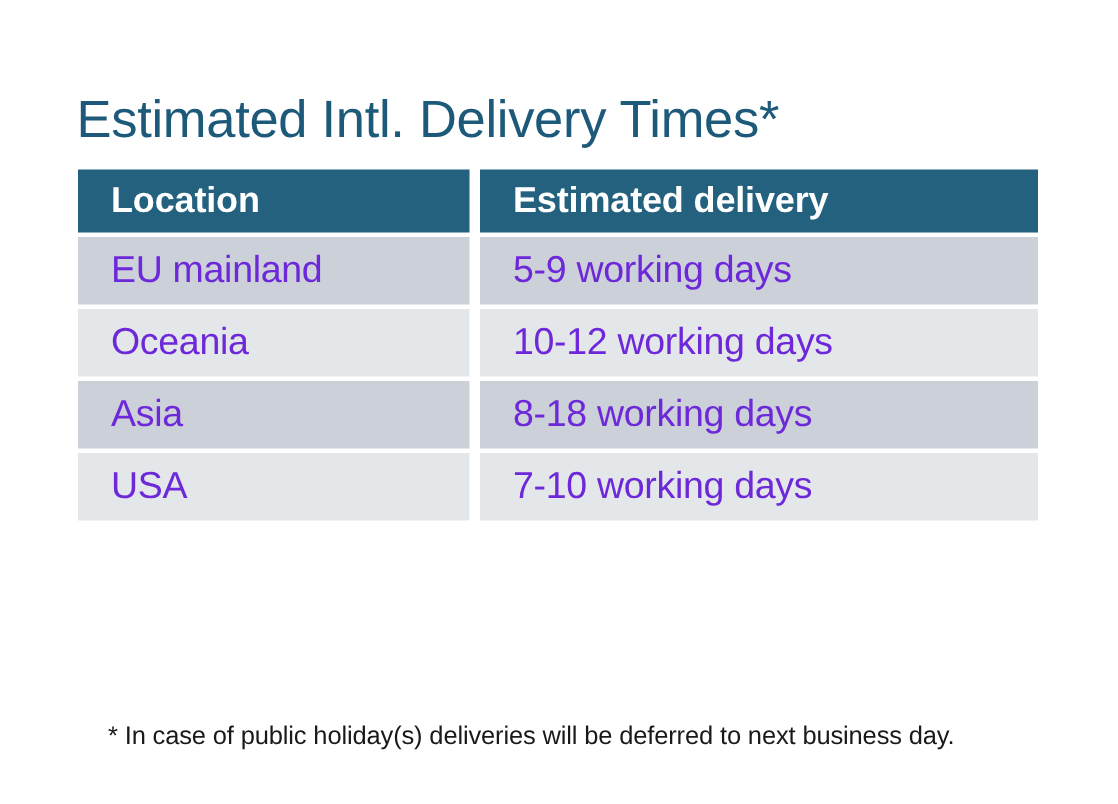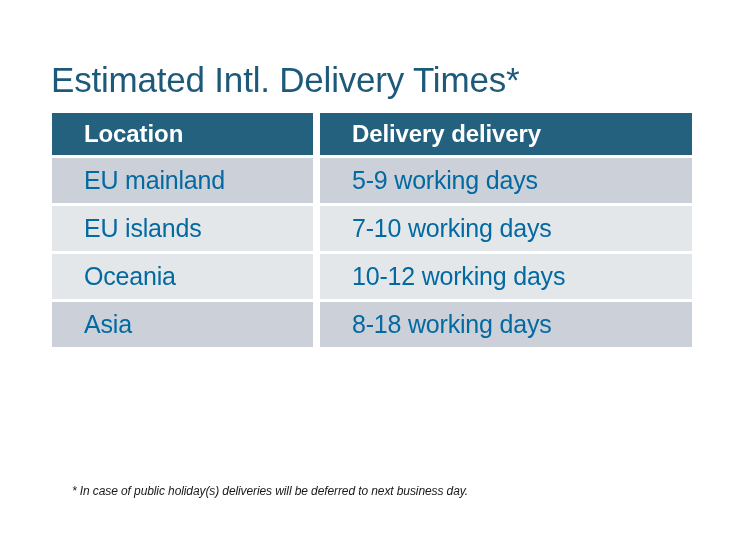--- a/index.html
+++ b/index.html
@@ -50,95 +50,94 @@
     border-spacing: 7px 3px;
     table-layout: fixed;
     margin: -3px -7px;
   }
 
   .delivery-table col.col-location { width: 261px; }
   .delivery-table col.col-delivery { width: 372px; }
 
   .delivery-table th,
   .delivery-table td {
-    padding: 0 32px;
+    padding: 0 22px;
     height: 43px;
     vertical-align: middle;
     text-align: left;
     font-weight: normal;
     box-sizing: border-box;
   }
 
   .delivery-table thead th {
     background: #23617f;
     color: #ffffff;
     font-size: 24px;
     font-weight: bold;
     letter-spacing: -0.1px;
     height: 42px;
   }
 
   .delivery-table tbody td {
     font-size: 25px;
-    color: #0369a1;
+    color: #6d28d9;
     letter-spacing: -0.2px;
     height: 45px;
   }
 
   .delivery-table tbody tr.row-shade-dark td { background: #ccd0d8; }
   .delivery-table tbody tr.row-shade-light td { background: #e4e7ea; }
 
   
   .footnote {
     position: absolute;
     left: 72px;
     top: 480px;
-    font-size: 12px;
+    font-size: 17px;
     line-height: 22px;
     color: #17191b;
     letter-spacing: -0.1px;
     white-space: nowrap;
-    font-style: italic;
   }
 </style>
 </head>
 <body>
 
 <div class="page">
 
   <h1 class="page-title">Estimated Intl. Delivery Times*</h1>
 
   <div class="table-wrap">
     <table class="delivery-table">
       <colgroup>
         <col class="col-location">
         <col class="col-delivery">
       </colgroup>
       <thead>
         <tr>
           <th>Location</th>
-          <th>Delivery delivery</th>
+          <th>Estimated delivery</th>
         </tr>
       </thead>
       <tbody>
           <tr class="row-shade-dark">
             <td>EU mainland</td>
             <td>5-9 working days</td>
           </tr>
           <tr class="row-shade-light">
-            <td>EU islands</td>
-            <td>7-10 working days</td>
-          </tr>
-          <tr class="row-shade-light">
             <td>Oceania</td>
             <td>10-12 working days</td>
           </tr>
           <tr class="row-shade-dark">
             <td>Asia</td>
             <td>8-18 working days</td>
+          </tr>
+          <tr class="row-shade-light">
+            <td>USA</td>
+            <td>7-10 working days</td>
           </tr>
         </tbody>
     </table>
   </div>
 
   <div class="footnote">* In case of public holiday(s) deliveries will be deferred to next business day.</div>
 
 </div>
 
 </body></html>

